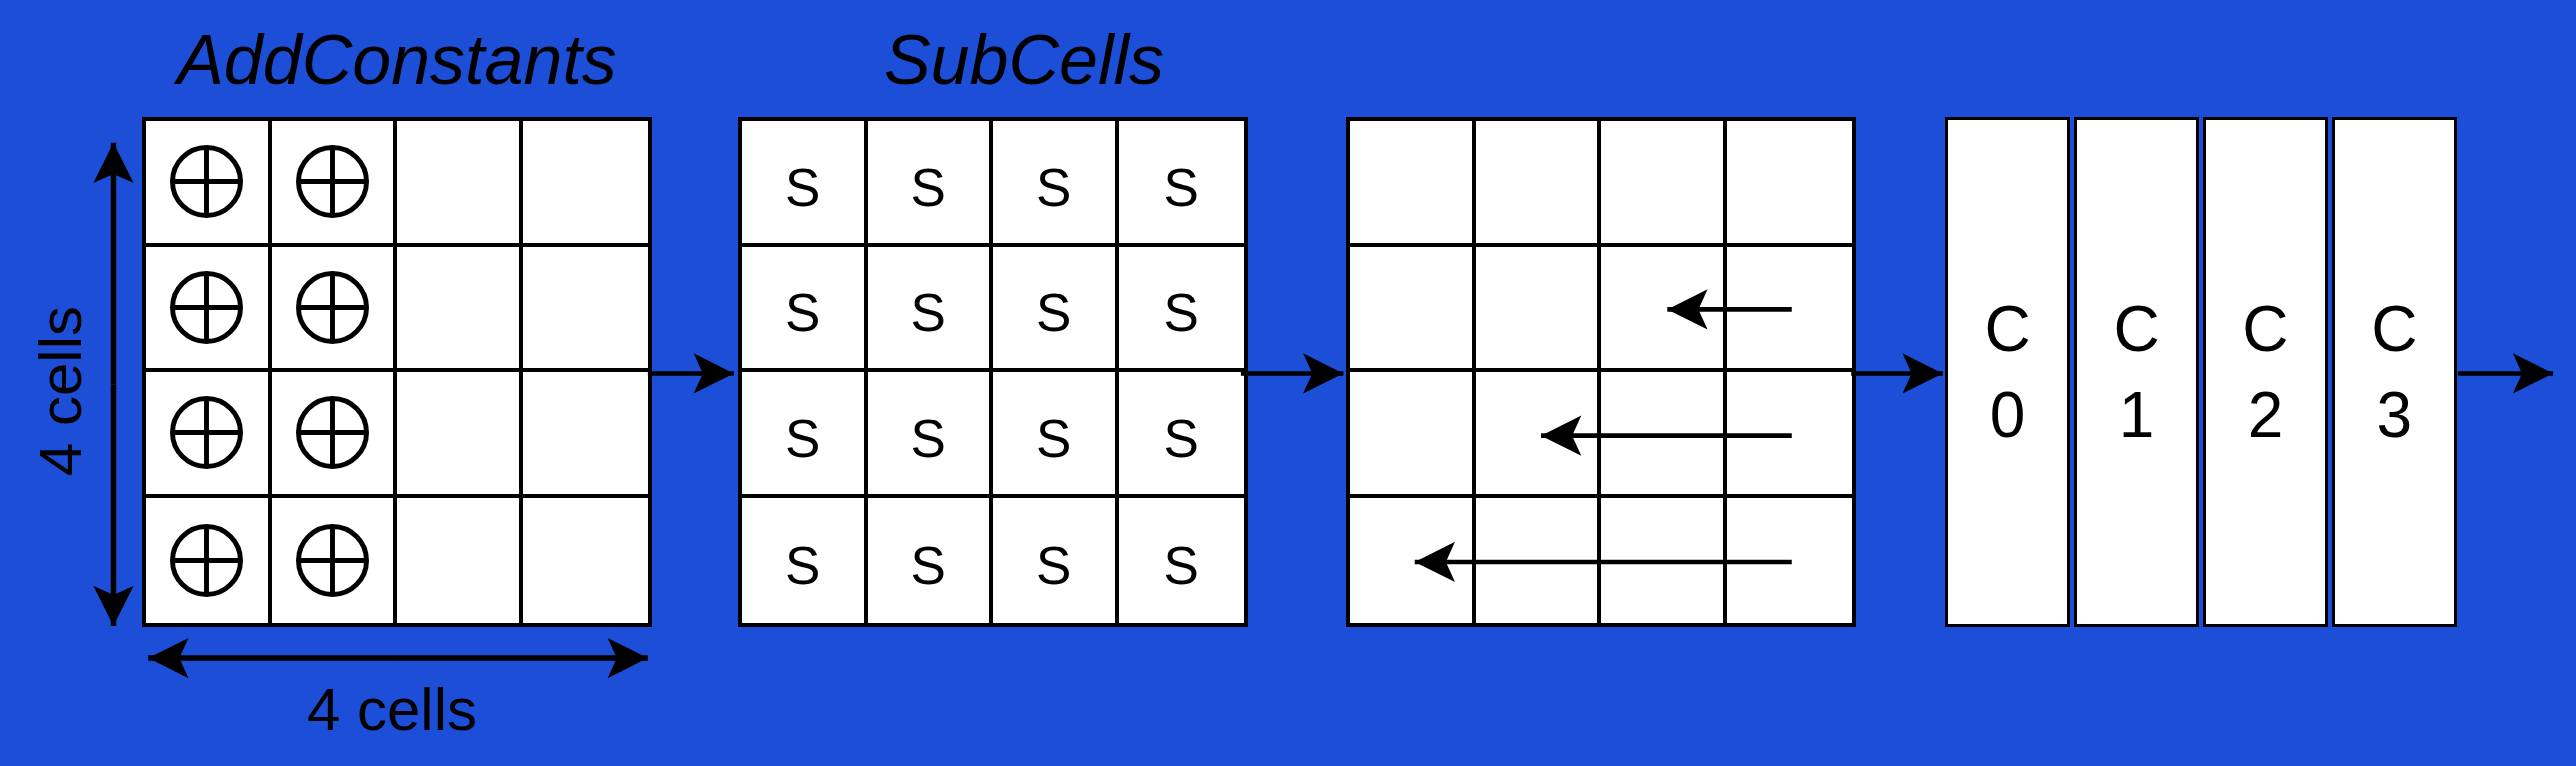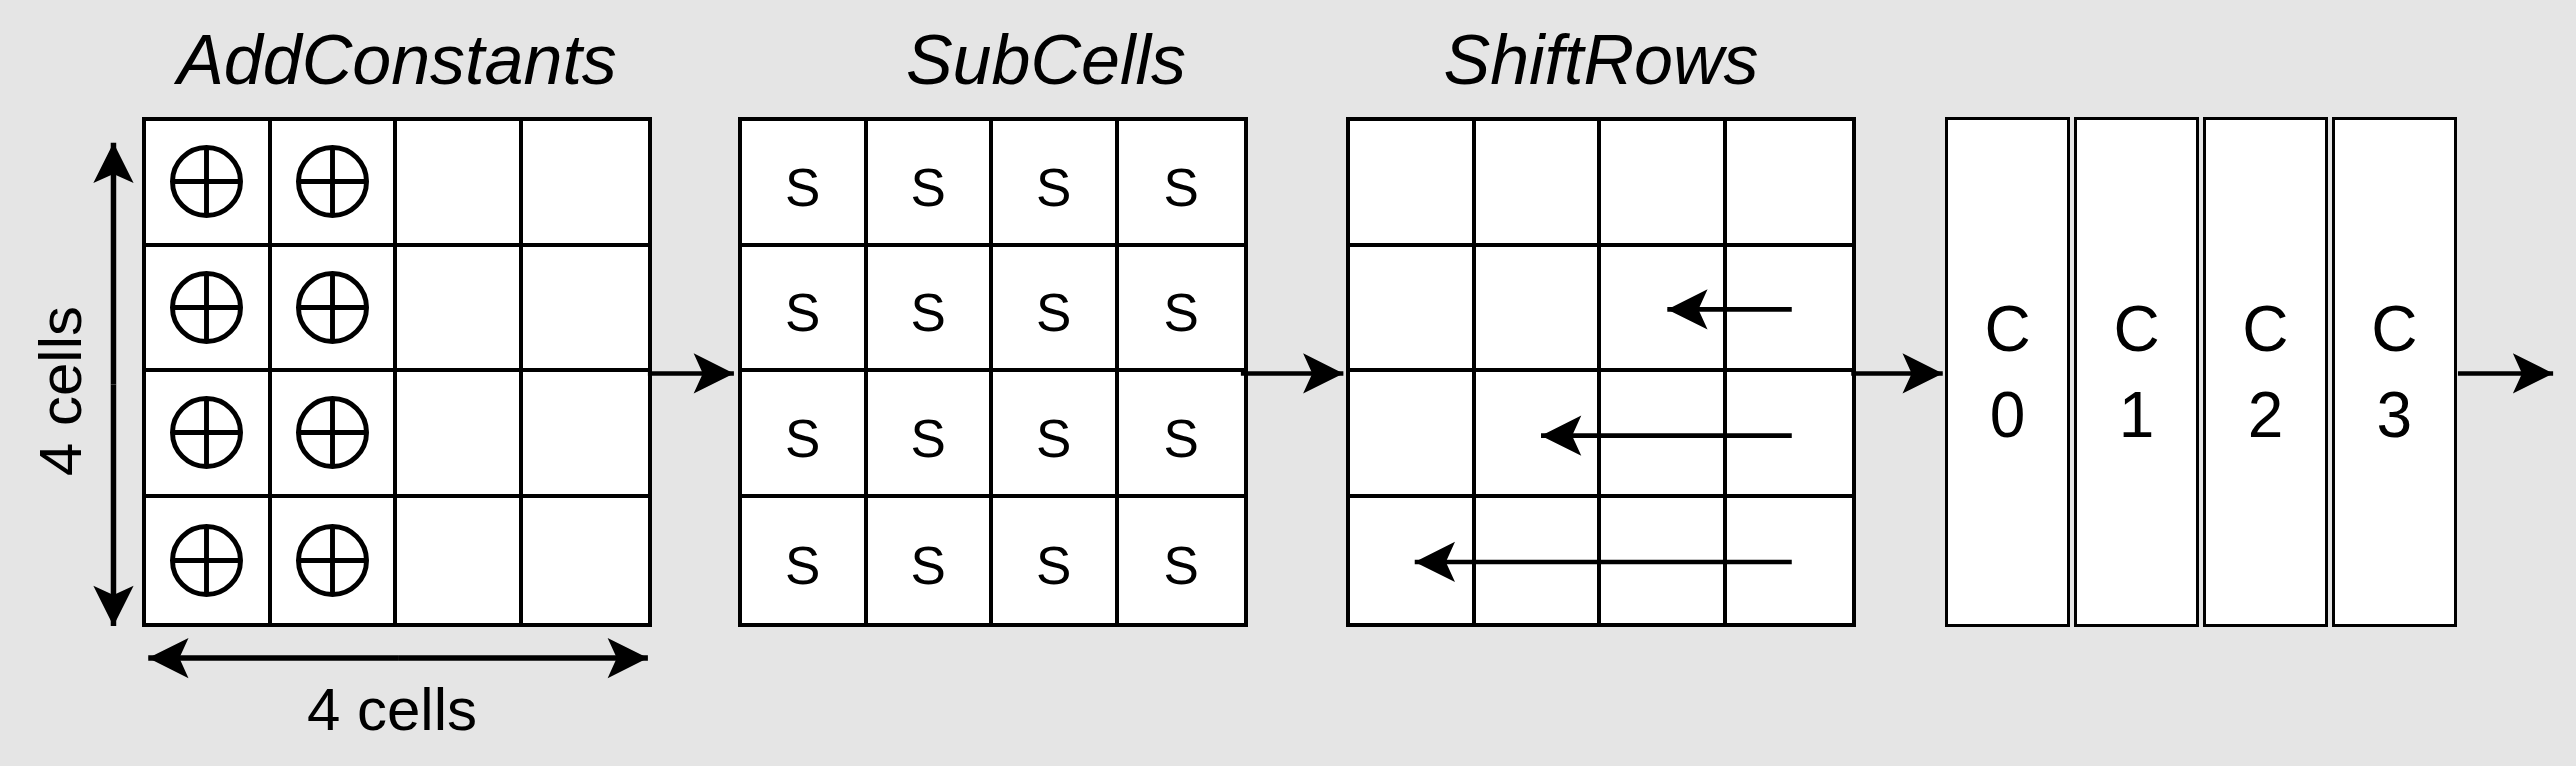--- a/index.html
+++ b/index.html
@@ -5,21 +5,21 @@
   html, body {
     margin: 0; padding: 0;
     background: #ffffff;
     font-family: "Liberation Sans", sans-serif;
     color: #000000;
   }
   #canvas {
     position: relative;
     width: 2576px;
     height: 767px;
-    background: #e5e5e5;
+    background: #1d4ed8;
     overflow: hidden;
   }
   .stage-title {
     position: absolute;
     top: 22px;
     transform: translateX(-50%);
     font-size: 70px;
     font-style: italic;
     white-space: nowrap;
     line-height: 1.1;
@@ -99,22 +99,21 @@
   .flow-line  { stroke: #000; stroke-width: 5; }
   .shift-line { stroke: #000; stroke-width: 5; }
   .dim-line   { stroke: #000; stroke-width: 6; }
 </style>
 </head>
 <body>
 
 <div id="canvas">
 
   <div class="stage-title" style="left:397px">AddConstants</div>
-  <div class="stage-title" style="left:1046px">SubCells</div>
-  <div class="stage-title" style="left:1601px">ShiftRows</div>
+  <div class="stage-title" style="left:1024px">SubCells</div>
 
   <div class="grid" style="left:142px">
     <div class="cell">
         <svg class="xor-svg" viewBox="0 0 86 86">
           <circle cx="43" cy="43" r="38" fill="none" stroke="#000" stroke-width="5.5"></circle>
           <line x1="5" y1="43" x2="81" y2="43" stroke="#000" stroke-width="5.5"></line>
           <line x1="43" y1="5" x2="43" y2="81" stroke="#000" stroke-width="5.5"></line>
         </svg>
       </div>
     <div class="cell">

